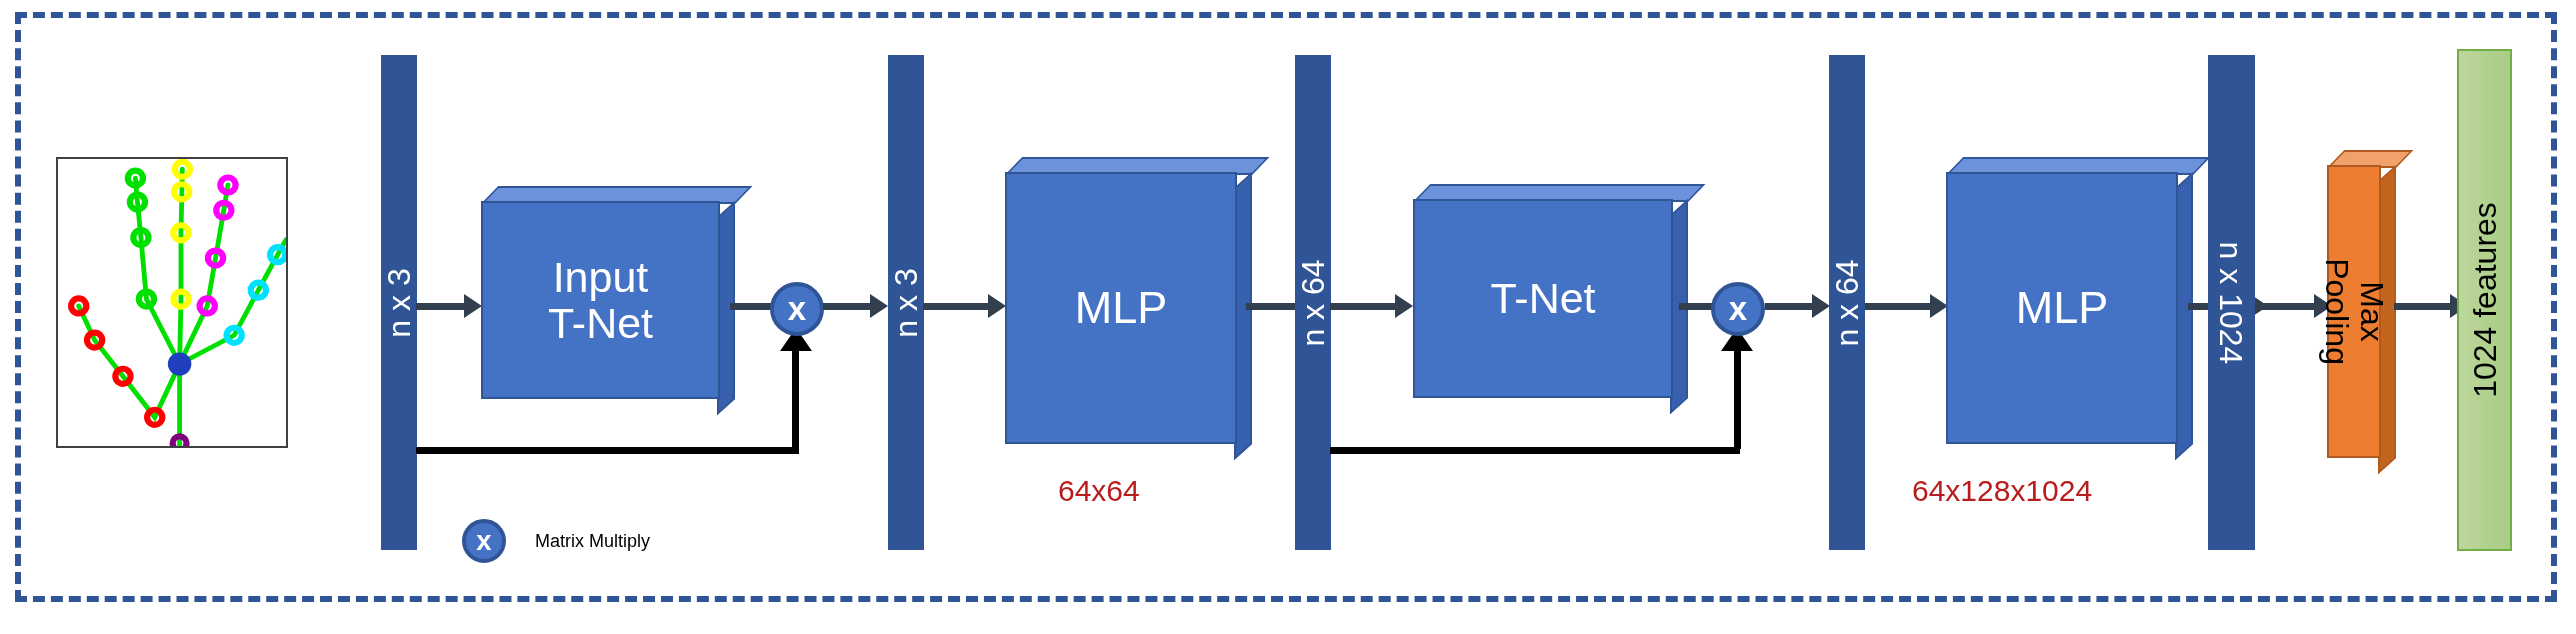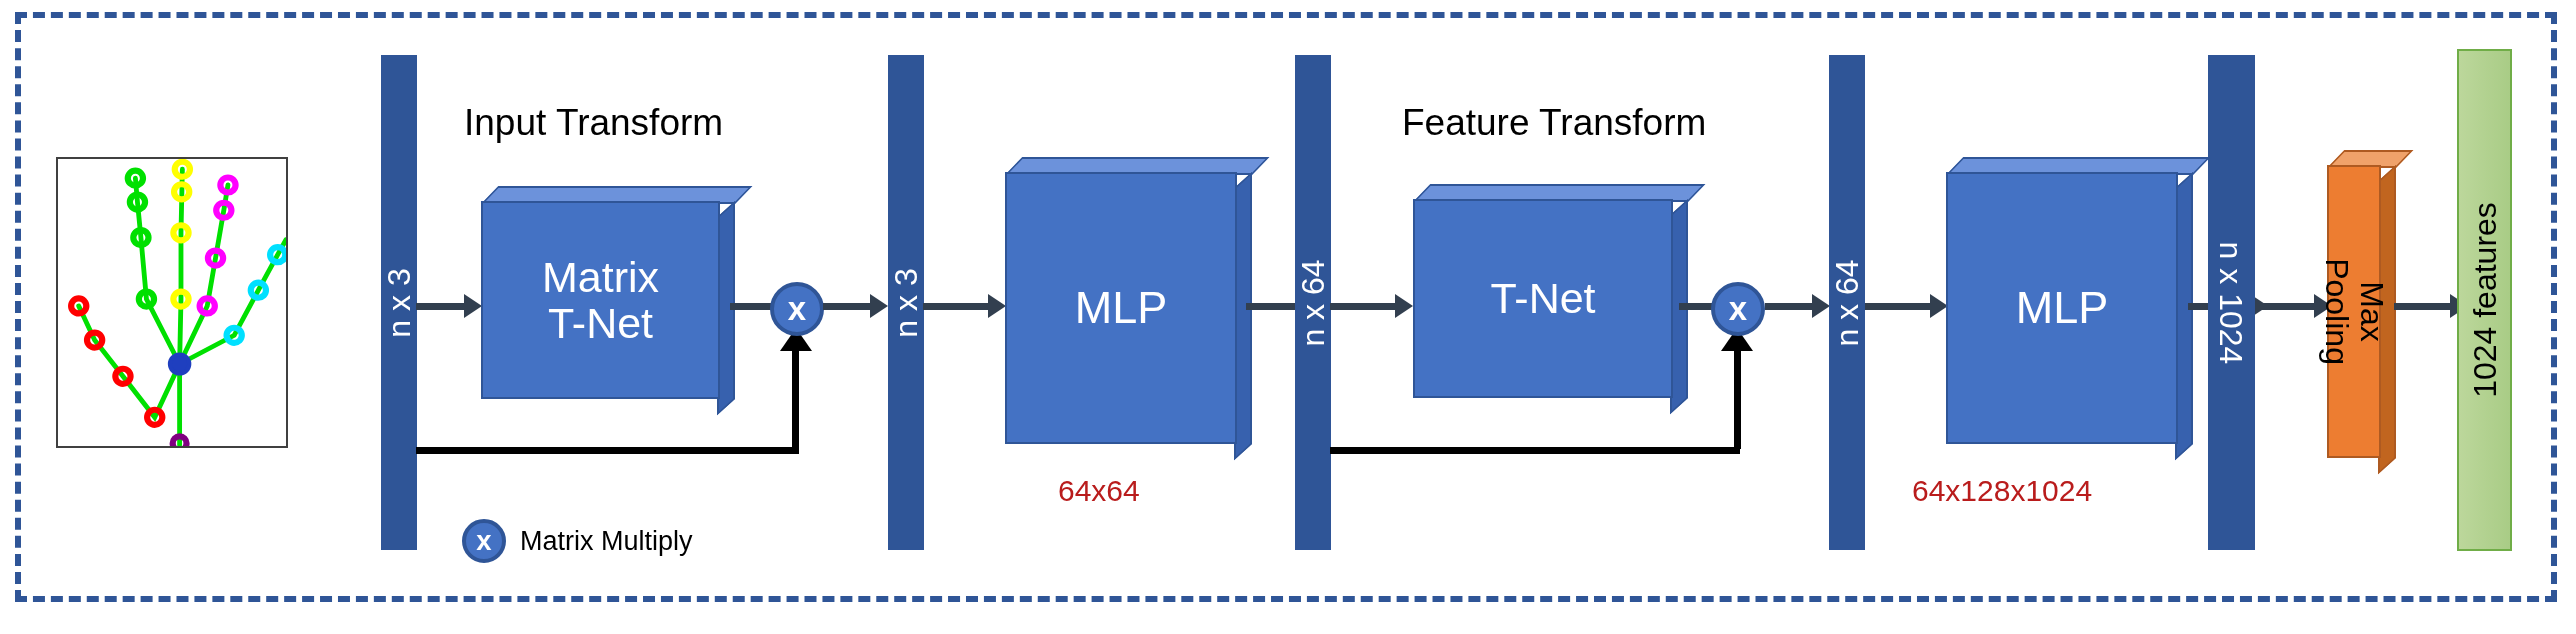--- a/index.html
+++ b/index.html
@@ -163,23 +163,23 @@
     position:absolute;
     width:0;height:0;
     border-left:16px solid transparent;
     border-right:16px solid transparent;
     border-bottom:23.4px solid #000000;
   }
 
   
   .legend{ position:absolute; display:flex; align-items:center; }
   .legend .legend-text{
-    font-size:27px;
+    font-size:18px;
     color:#000000;
-    margin-left:14px;
+    margin-left:29px;
     white-space:nowrap;
   }
 </style>
 </head>
 <body>
 
 <div id="canvas">
 
   <div class="dashed-frame"></div>
 
@@ -230,28 +230,27 @@
 
   <div class="bar" style="left:381px; top:55px; width:36px; height:495px;">
     <span class="vlabel rot-up">n x 3</span>
   </div>
 
   <div class="arrow" style="left:416px; top:300px; width:66px;">
     <div class="shaft" style="width:49px;"></div>
     <div class="head" style="left:48px;"></div>
   </div>
 
-  <div class="section-title" style="left:464px; top:102px;">Input Transform</div>
 
   <div class="block3d" style="left:481px; top:186px; width:254px; height:213px;">
     <div class="top"></div>
     <div class="side"></div>
     <div class="face">
       <div class="label" style="font-size:43px;">
-        <div>Matrix</div>
+        <div>Input</div>
         <div>T-Net</div>
       </div>
     </div>
   </div>
 
   <div class="arrow" style="left:730px; top:300px; width:43px;">
     <div class="shaft" style="width:43px;"></div>
   </div>
 
   <div class="skip-h" style="left:416px; top:447px; width:383px;"></div>
@@ -295,21 +294,20 @@
 
   <div class="bar" style="left:1295px; top:55px; width:36px; height:495px;">
     <span class="vlabel rot-up">n x 64</span>
   </div>
 
   <div class="arrow" style="left:1330px; top:300px; width:82px;">
     <div class="shaft" style="width:66px;"></div>
     <div class="head" style="left:65px;"></div>
   </div>
 
-  <div class="section-title" style="left:1402px; top:102px;">Feature Transform</div>
 
   <div class="block3d" style="left:1413px; top:184px; width:275px; height:214px;">
     <div class="top"></div>
     <div class="side"></div>
     <div class="face">
       <div class="label" style="font-size:43px;">
         <div>T-Net</div>
       </div>
     </div>
   </div>

